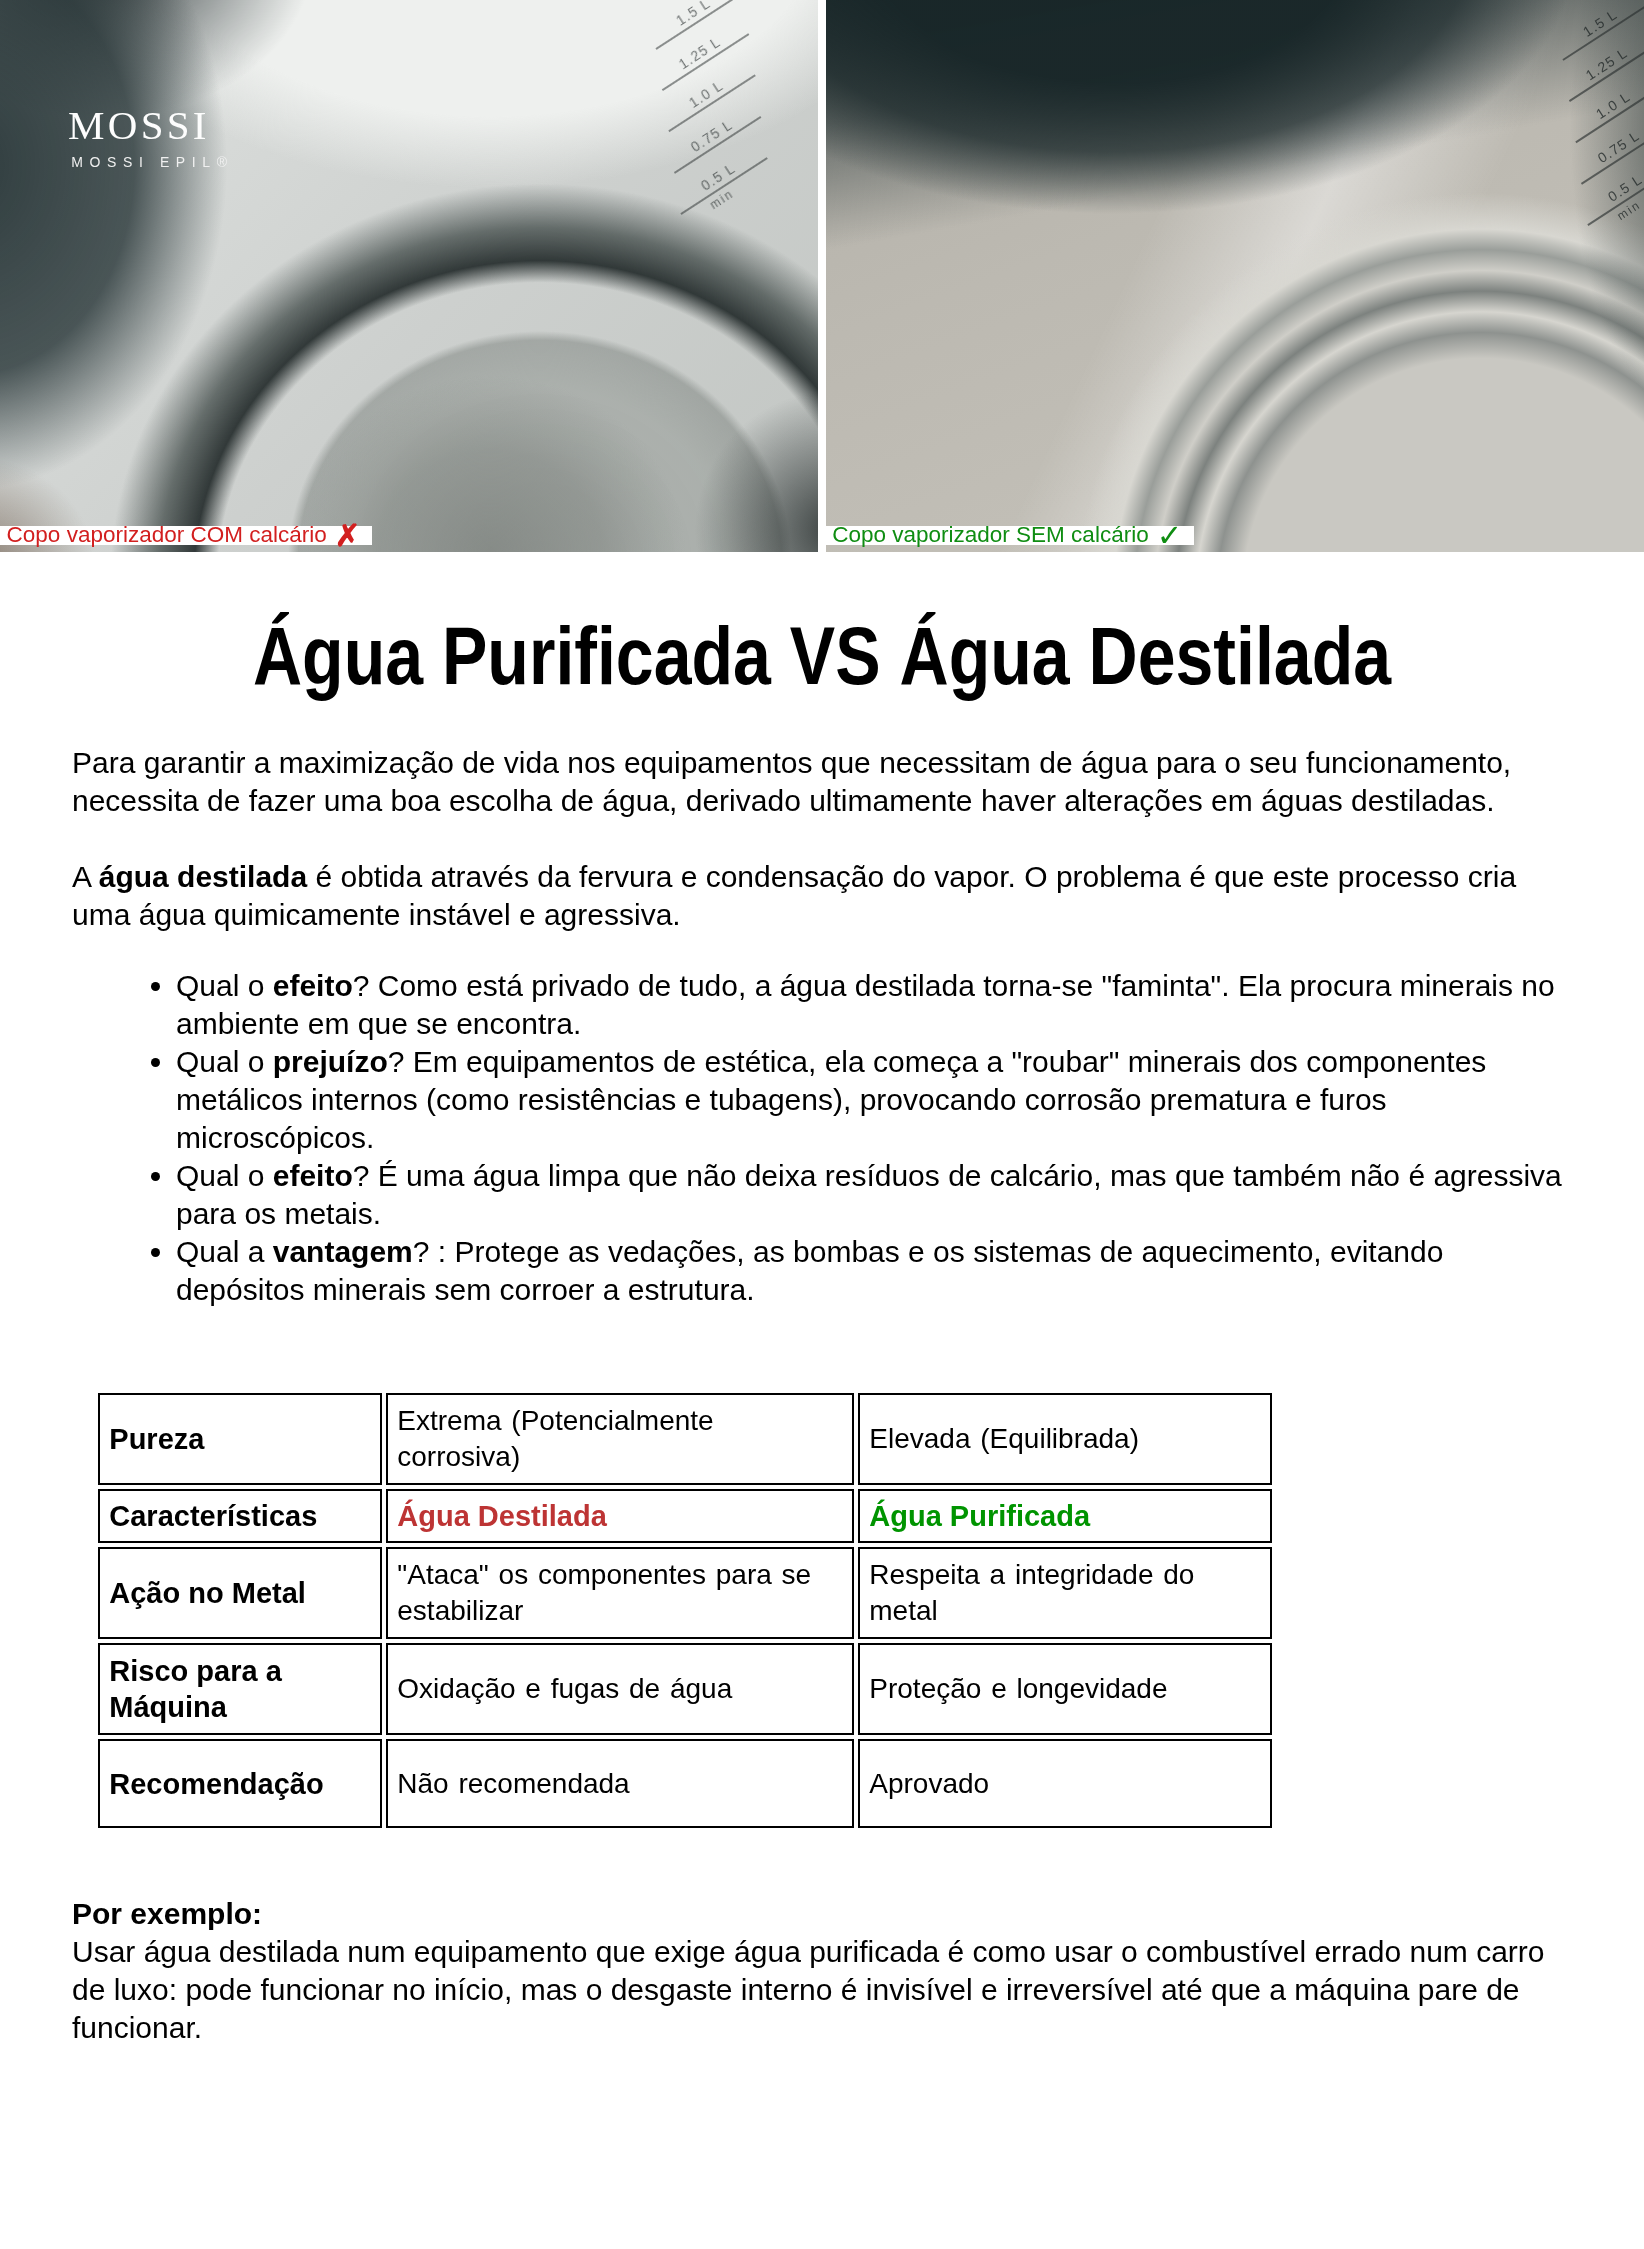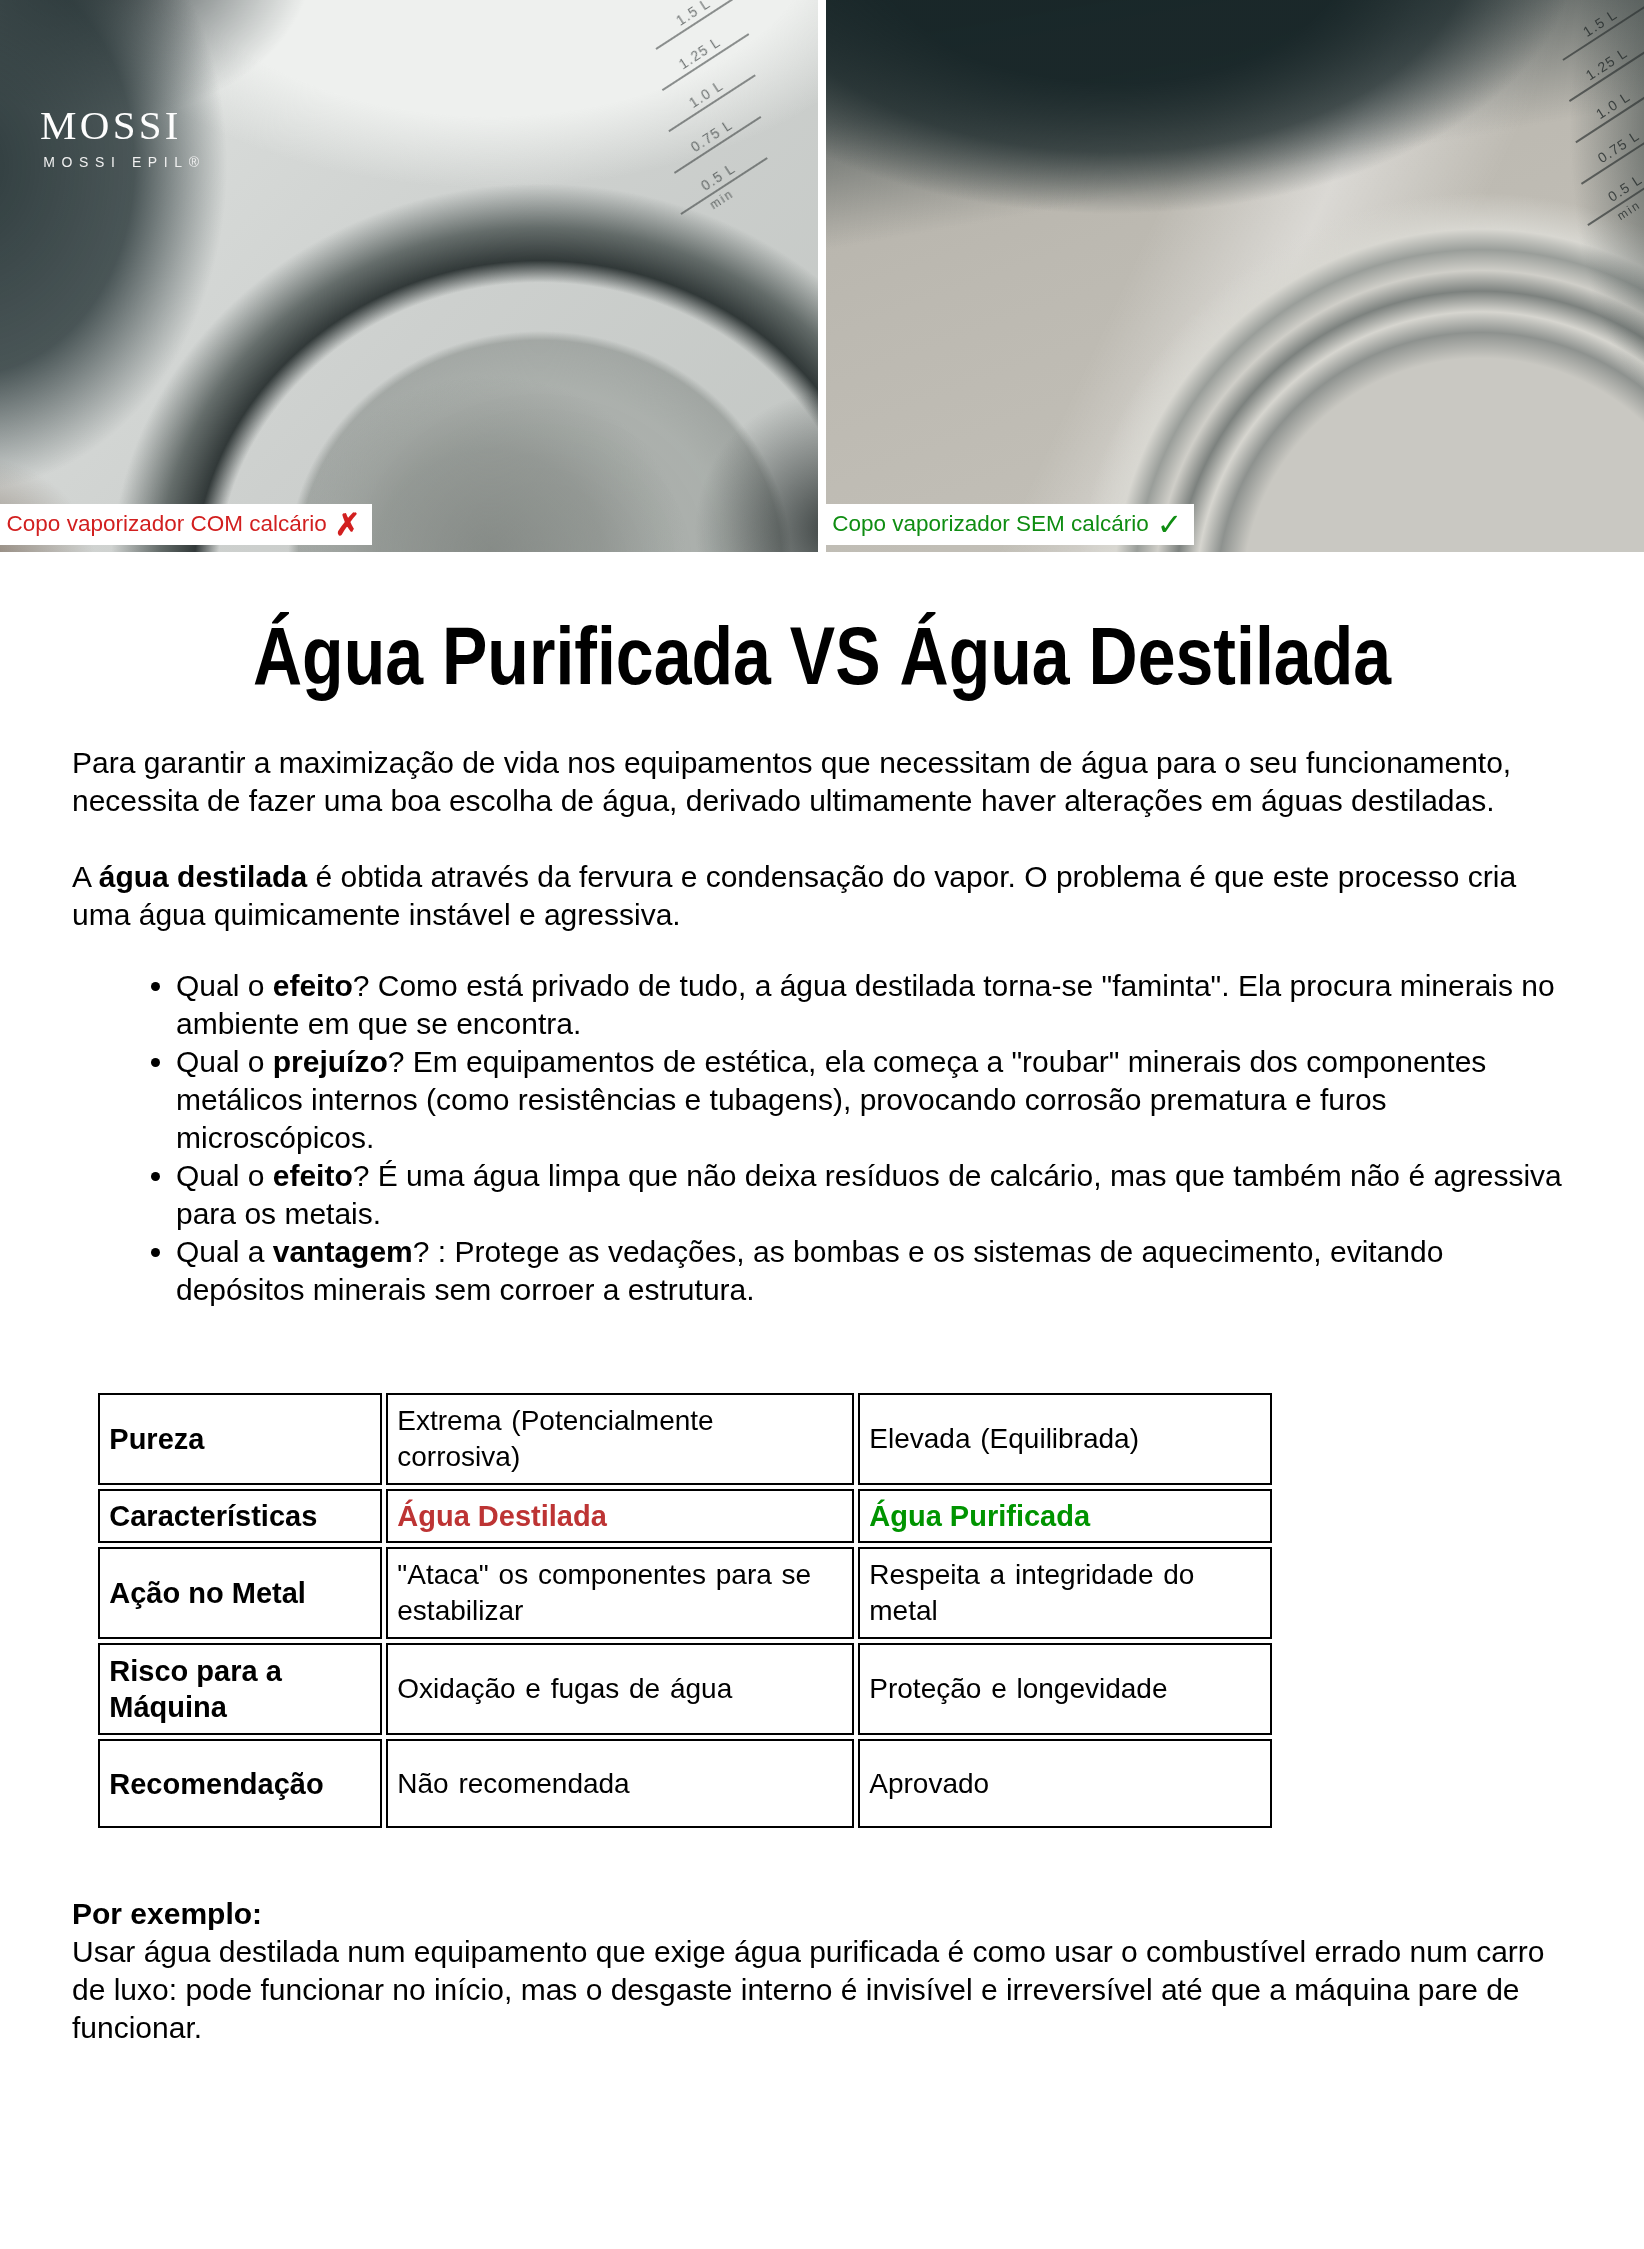--- a/index.html
+++ b/index.html
@@ -34,21 +34,21 @@
     background-color: #bcb9b1;
     background-image:
       radial-gradient(ellipse 597px 345px at 35% -10%, rgba(24,38,40,.97) 0%, rgba(24,38,40,.97) 40%, rgba(24,38,40,.72) 60%, rgba(24,38,40,0) 78%),
       linear-gradient(170deg, rgba(28,42,44,.88) 0%, rgba(28,42,44,.5) 18%, rgba(28,42,44,0) 36%),
       radial-gradient(ellipse 172px 411px at 106% 22%, rgba(40,52,52,.78) 0%, rgba(40,52,52,0) 72%),
       radial-gradient(circle 517px at 80% 108%, #c9c8c2 0%, #c9c8c2 46%, #8e928f 51%, #d6d5cf 55%, #7d827f 59%, #cfcec8 63%, #9a9e9a 67%, #d8d7d1 71%, rgba(216,215,209,0) 78%),
       linear-gradient(115deg, rgba(255,255,255,0) 40%, rgba(255,255,255,.45) 55%, rgba(255,255,255,0) 70%),
       linear-gradient(160deg, #b3b0a8 0%, #bcb9b1 40%, #c6c3bb 100%);
   }
 
-  .brand { position: absolute; left: 40px; top: 105px; color: #fff; }
+  .brand { position: absolute; left: 68px; top: 105px; color: #fff; }
   .brand-name {
     font-family: "Liberation Serif", serif;
     font-size: 41px; letter-spacing: 3.3px; line-height: 41px; color: #fdfdfd;
   }
   .brand-sub {
     margin-top: 8px; padding-left: 3.3px;
     font-size: 14px; letter-spacing: 6.6px; color: #f0f0f0;
   }
 
   .marks { position: absolute; display: flex; flex-direction: column; align-items: flex-end; width: 212px; }
@@ -62,21 +62,21 @@
     white-space: nowrap;
   }
   .mark:nth-child(2) { margin-right: 17px; }
   .mark:nth-child(3) { margin-right: 34px; }
   .mark:nth-child(4) { margin-right: 52px; }
   .mark:nth-child(5) { margin-right: 69px; }
   .mark.mark-min { border-bottom: none; margin-top: -16px; margin-right: 78px; font-size: 12px; letter-spacing: 2px; }
 
   figcaption.photo-label {
     position: absolute; left: 0; bottom: 7.3px;
-    background: #ffffff; height: 41px;
+    background: #ffffff; height: 19px;
     display: flex; align-items: center; gap: 8px;
     padding: 0 12px 0 6.6px;
     font-size: 22.5px; line-height: 30.5px; white-space: nowrap;
   }
   .label-mark { font-size: 30.5px; line-height: 30.5px; }
   .label-mark.x { font-weight: bold; }
 
   
   h1.title {
     margin: 63px 0 0; text-align: center;

